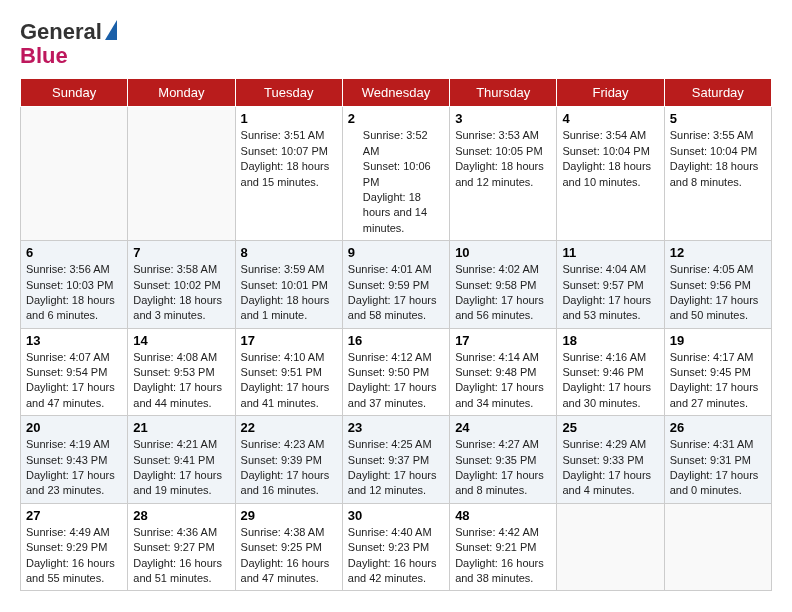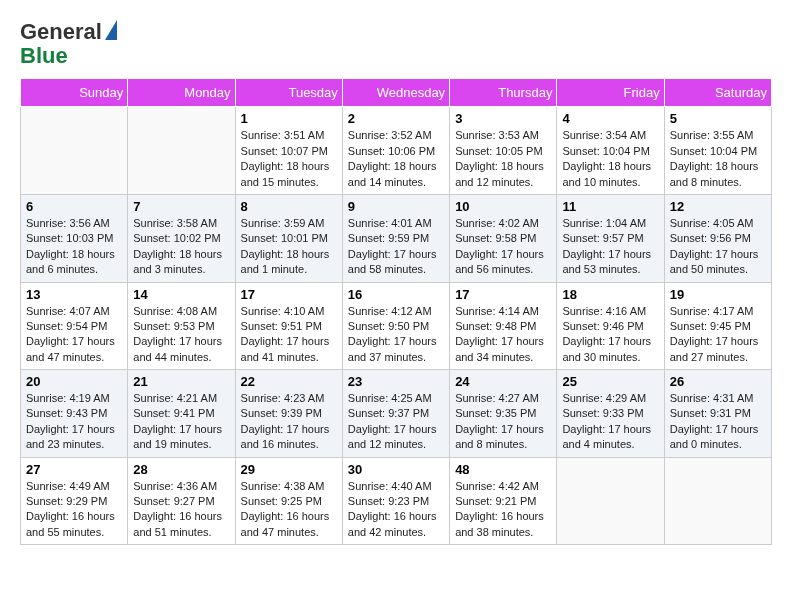--- a/index.html
+++ b/index.html
@@ -19,21 +19,21 @@
     .logo {
       display: flex;
       align-items: center;
     }
     .logo-text {
       font-size: 22px;
       font-weight: bold;
       line-height: 1.1;
     }
     .logo-general { color: #333; }
-    .logo-blue { color: #15803d; }
+    .logo-blue { color: #be185d; }
     .logo-triangle {
       width: 0;
       height: 0;
       border-left: 12px solid transparent;
       border-bottom: 20px solid #1a5fa8;
       margin-left: 3px;
       margin-top: -4px;
     }
     .title-block {
       text-align: right;
@@ -46,24 +46,24 @@
     .location {
       font-size: 16px;
       color: #444;
     }
     .calendar {
       width: 100%;
       border-collapse: collapse;
       font-size: 11px;
     }
     .calendar th {
-      background-color: #d946ef;
+      background-color: #b91c1c;
       color: #fff;
       padding: 6px 4px;
-      text-align: right;
+      text-align: center;
       font-size: 13px;
       font-weight: normal;
       border: 1px solid #fff;
     }
     .calendar td {
       border: 1px solid #ccc;
       vertical-align: top;
       padding: 4px 5px;
       width: 107px;
       min-height: 80px;
@@ -125,21 +125,21 @@
         <td class="empty-cell"></td>
         <td class="empty-cell"></td>
         <td>
           <span class="day-num">1</span>
           <div class="day-info" style="white-space: pre-line;">Sunrise: 3:51 AM
 Sunset: 10:07 PM
 Daylight: 18 hours and 15 minutes.</div>
         </td>
         <td>
           <span class="day-num">2</span>
-          <div class="day-info" style="white-space: pre-line;">Sunrise: 3:52 AM
+          <div class="day-info" style="white-space: pre-line; margin-left: 15px;">Sunrise: 3:52 AM
 Sunset: 10:06 PM
 Daylight: 18 hours and 14 minutes.</div>
         </td>
         <td>
           <span class="day-num">3</span>
           <div class="day-info" style="white-space: pre-line;">Sunrise: 3:53 AM
 Sunset: 10:05 PM
 Daylight: 18 hours and 12 minutes.</div>
         </td>
         <td>
@@ -181,21 +181,21 @@
 Daylight: 17 hours and 58 minutes.</div>
         </td>
         <td>
           <span class="day-num">10</span>
           <div class="day-info" style="white-space: pre-line;">Sunrise: 4:02 AM
 Sunset: 9:58 PM
 Daylight: 17 hours and 56 minutes.</div>
         </td>
         <td>
           <span class="day-num">11</span>
-          <div class="day-info" style="white-space: pre-line;">Sunrise: 1:04 AM
+          <div class="day-info" style="white-space: pre-line;">Sunrise: 4:04 AM
 Sunset: 9:57 PM
 Daylight: 17 hours and 53 minutes.</div>
         </td>
         <td>
           <span class="day-num">12</span>
           <div class="day-info" style="white-space: pre-line;">Sunrise: 4:05 AM
 Sunset: 9:56 PM
 Daylight: 17 hours and 50 minutes.</div>
         </td>
       </tr>

